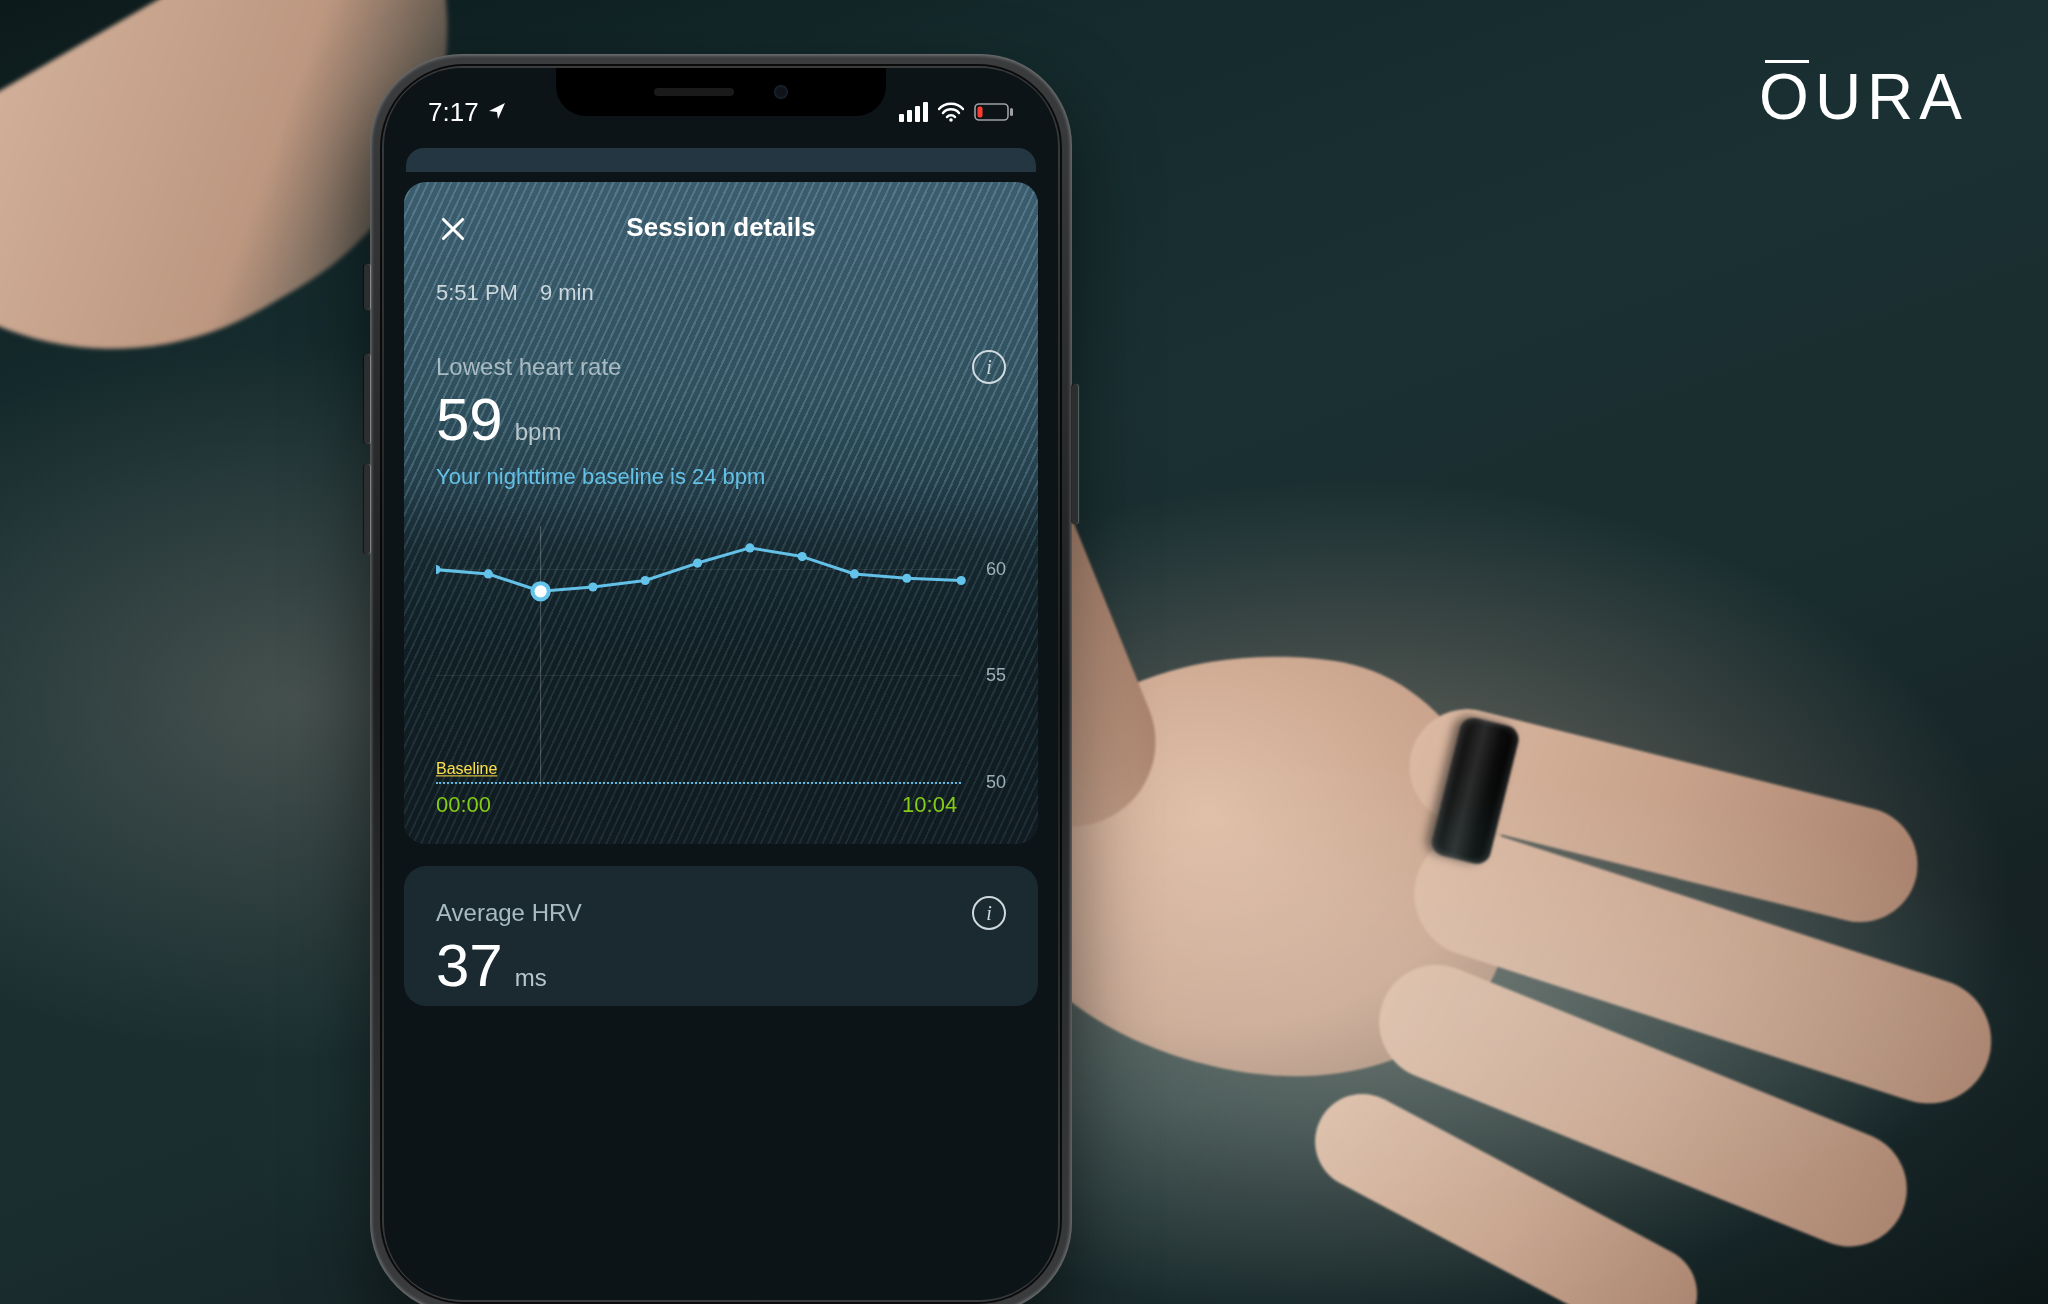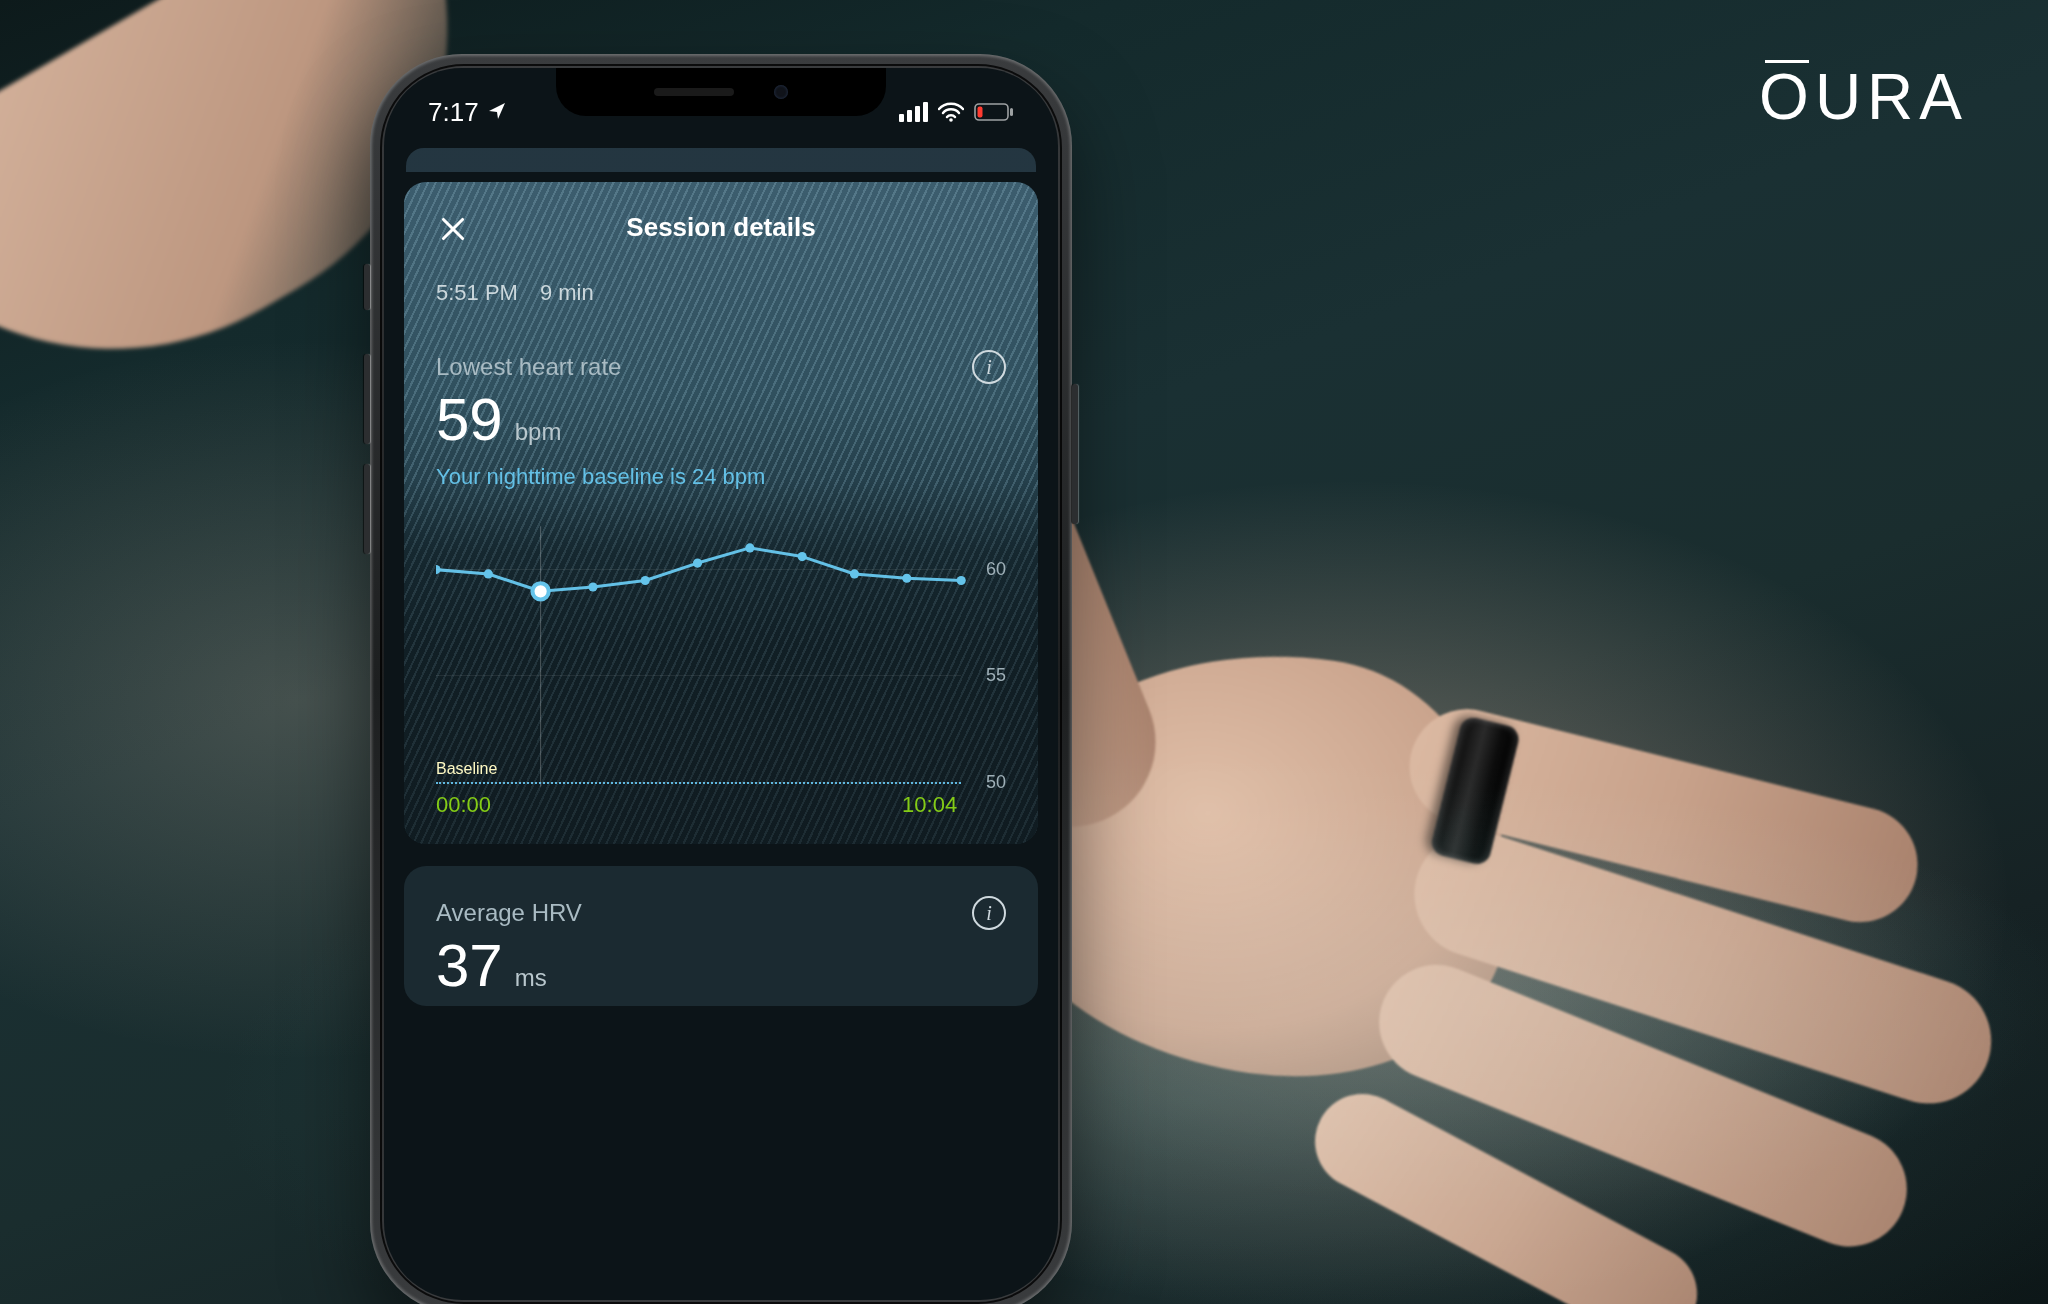--- a/index.html
+++ b/index.html
@@ -204,21 +204,21 @@
   }
   .metric-value-row { display:flex; align-items:baseline; gap:12px; margin-top:6px; }
   .metric-value { font-size:60px; font-weight:500; color:#fff; line-height:1; }
   .metric-unit { font-size:24px; color:#b9c7cd; }
   .baseline-note { font-size:22px; color:#63c0e6; margin-top:14px; margin-bottom: 26px; }
 
   .chart-wrap { position:relative; height:300px; margin-top:4px; }
   .chart-svg { position:absolute; inset:0; }
   .y-tick { position:absolute; right:0; font-size:18px; color:#9fb0b8; transform: translateY(-50%); }
   .y-rule { position:absolute; left:0; height:1px; background:rgba(255,255,255,0.08); }
-  .baseline-label { position:absolute; left:0; font-size:16px; color:#fef9c3; transform: translateY(-120%); }
+  .baseline-label { position:absolute; left:0; font-size:16px; color:#fde047; transform: translateY(-120%); text-decoration: underline; }
   .baseline-line { position:absolute; left:0; height:0; border-top:2px dotted #5fb8df; }
   .x-tick { position:absolute; bottom:-2px; font-size:22px; color:#84cc16; }
   .hr-dot { fill:#64c3ea; }
   .hr-dot-hl { fill:#fff; stroke:#64c3ea; stroke-width:4; }
 
   .card.plain {
     background: #1b2a31;
   }
   .card.plain .card-content { padding: 30px 32px 10px; }
 

